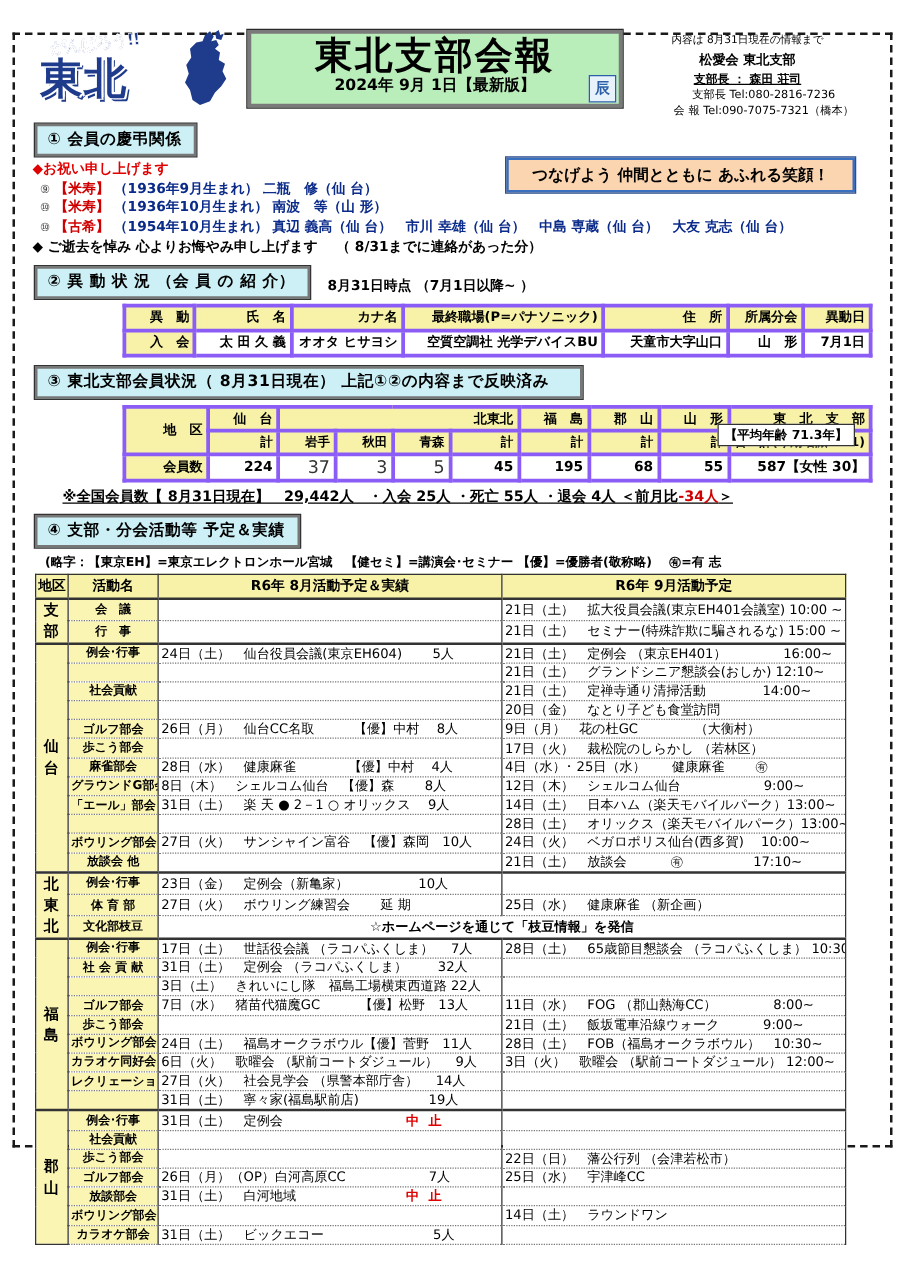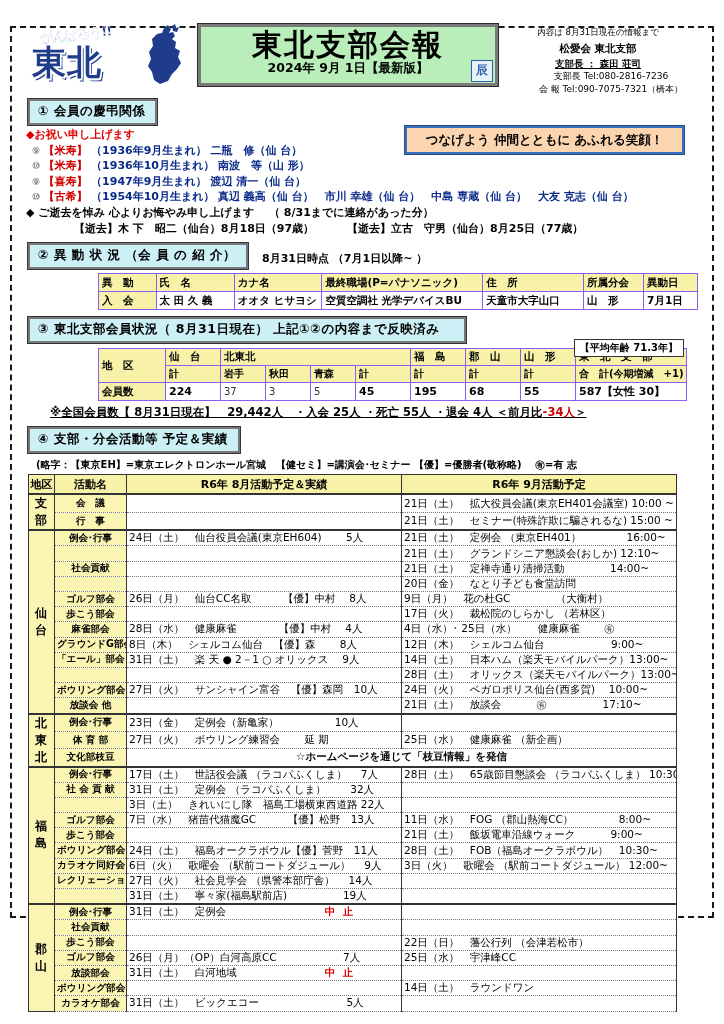--- a/index.html
+++ b/index.html
@@ -105,24 +105,24 @@
   .l-blue{color:#0b2b8a;font-weight:bold;}
   .badge-red{color:#d00000;font-weight:bold;}
   .circnum{font-size:9px;color:#444;}
   .indent1{padding-left:6px;}
   .indent2{padding-left:48px;}
   .blk{color:#000;font-weight:bold;}
 
   
   table{border-collapse:collapse;}
   .tbl td,.tbl th{
-    border:1px solid #8b5cf6;
+    border:3px solid #8b5cf6;
     font-size:10.5px;
     padding:1px 3px;
-    text-align:left;
+    text-align:right;
     white-space:nowrap;
   }
   .tbl th{background:#f7f2a8;font-weight:bold;}
   .tbl td{background:#fff;}
 
   .t-ido{margin:2px 0 0 72px;}
   .t-ido th{height:15px;}
   .t-ido td{height:15px;font-weight:bold;}
   .t-ido .hdcell{background:#f7f2a8;font-weight:bold;}
 
@@ -130,21 +130,21 @@
     position:absolute;right:24px;top:325px;
     border:1px solid #333;background:#fff;
     font-size:10px;font-weight:bold;padding:1px 5px;z-index:3;
   }
 
   .t-mem{margin:3px 0 0 72px;}
   .t-mem th,.t-mem td{height:14px;}
   .t-mem .lbl{background:#f7f2a8;font-weight:bold;width:60px;}
   .t-mem .sub{background:#f7f2a8;font-size:10px;}
   .t-mem .num{font-weight:bold;font-size:11px;width:48px;}
-  .t-mem .numsm{font-size:10px;color:#333;width:38px;margin-left:38px;}
+  .t-mem .numsm{font-size:14px;color:#333;width:38px;margin-left:38px;}
   .t-mem .tot{font-weight:bold;font-size:11px;}
 
   .nationwide{font-size:11.5px;font-weight:bold;margin:4px 0 0 24px;text-decoration:underline;}
 
   .abbrev{font-size:10px;font-weight:bold;margin:3px 0 2px 10px;}
 
   
   .t-act{width:648px;margin:0 0 0 2px;table-layout:fixed;}
   .t-act th{
     background:#f7f2a8;border:1px solid #333;
@@ -225,35 +225,28 @@
         <span class="l-blue">（1936年9月生まれ）</span>
         <span class="l-blue">二瓶　修（仙 台）</span>
       </div>
       <div class="line indent1">
         <span class="circnum">⑩</span>
         <span class="badge-red">【米寿】</span>
         <span class="l-blue">（1936年10月生まれ）</span>
         <span class="l-blue">南波　等（山 形）</span>
       </div>
       <div class="line indent1">
-        <span class="circnum">⑨</span>
-        <span class="badge-red">【喜寿】</span>
-        <span class="l-blue">（1947年9月生まれ）</span>
-        <span class="l-blue">渡辺 清一（仙 台）</span>
-      </div>
-      <div class="line indent1">
         <span class="circnum">⑩</span>
         <span class="badge-red">【古希】</span>
         <span class="l-blue">（1954年10月生まれ）</span>
         <span class="l-blue">真辺 義高（仙 台）　市川 幸雄（仙 台）　中島 専蔵（仙 台）　大友 克志（仙 台）</span>
       </div>
     </div>
 
     <div class="line blk">◆ ご逝去を悼み 心よりお悔やみ申し上げます 　（ 8/31までに連絡があった分）</div>
-    <div class="line blk indent2">【逝去】木 下　昭二（仙台）8月18日（97歳）　　　【逝去】立古　守男（仙台）8月25日（77歳）</div>
 
     
     <div style="display:flex;align-items:flex-end;">
       <div class="sec">②  異 動 状 況 （会 員 の 紹 介）</div>
       <div style="font-size:11px;font-weight:bold;margin:0 0 5px 14px;">8月31日時点 （7月1日以降~ ）</div>
     </div>
 
     <table class="tbl t-ido">
       <tbody>
           <tr>

